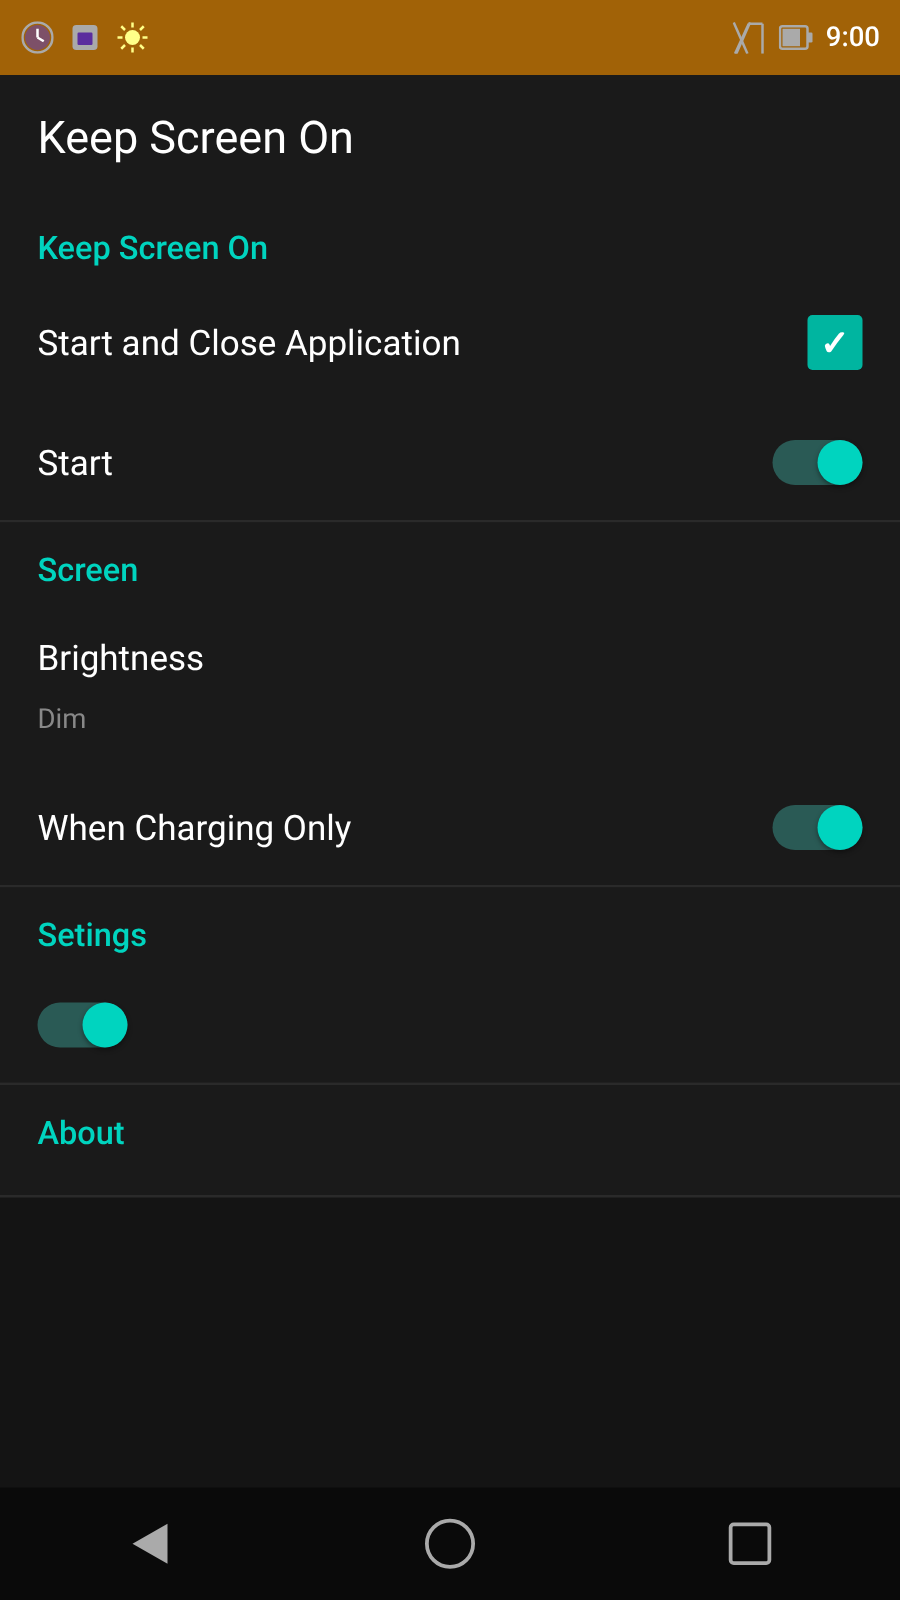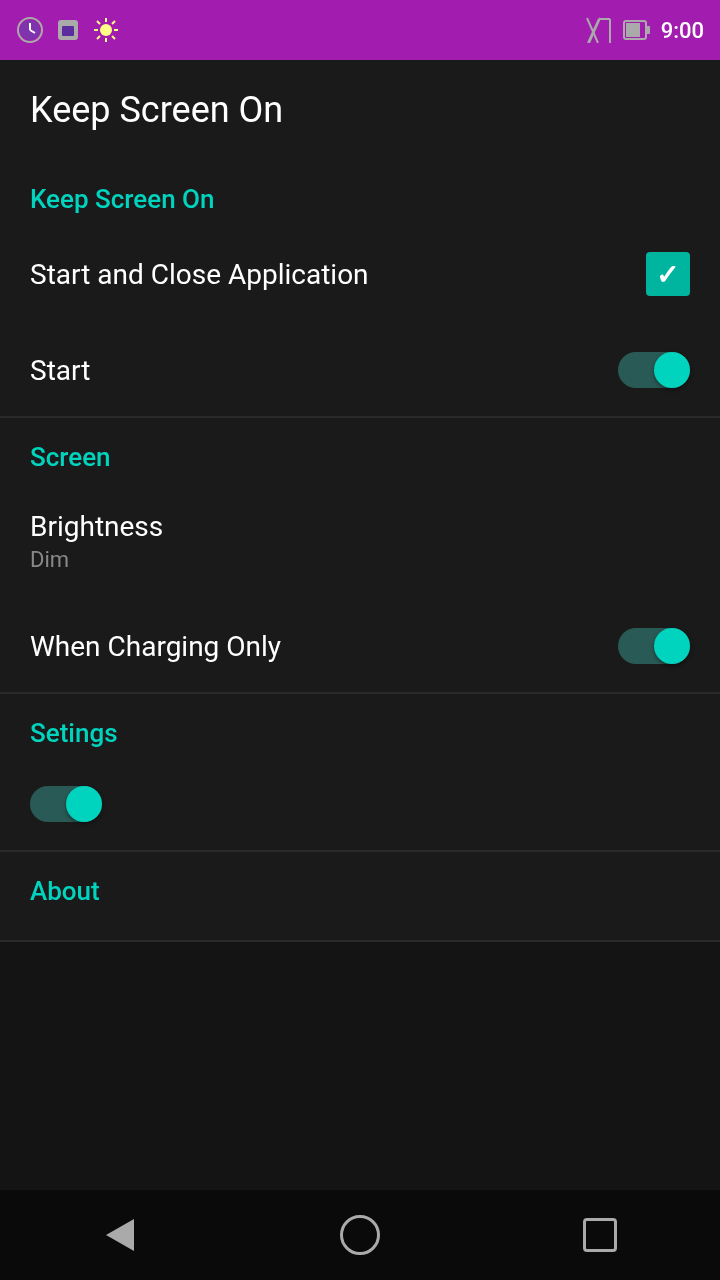--- a/index.html
+++ b/index.html
@@ -11,21 +11,21 @@
       font-family: 'Roboto', Arial, sans-serif;
       color: #ffffff;
       overflow: hidden;
       position: relative;
     }
 
     
     .status-bar {
       width: 720px;
       height: 60px;
-      background: #a21caf;
+      background: #a16207;
       display: flex;
       align-items: center;
       justify-content: space-between;
       padding: 0 16px;
     }
 
     .status-bar-left {
       display: flex;
       align-items: center;
       gap: 10px;
@@ -96,21 +96,21 @@
 
     .setting-label {
       font-size: 28px;
       color: #ffffff;
       font-weight: 400;
     }
 
     .setting-sublabel {
       font-size: 22px;
       color: #888888;
-      margin-top: 4px;
+      margin-top: 20px;
     }
 
     .section-divider {
       width: 720px;
       height: 2px;
       background: #2a2a2a;
     }
 
     
     .toggle {

